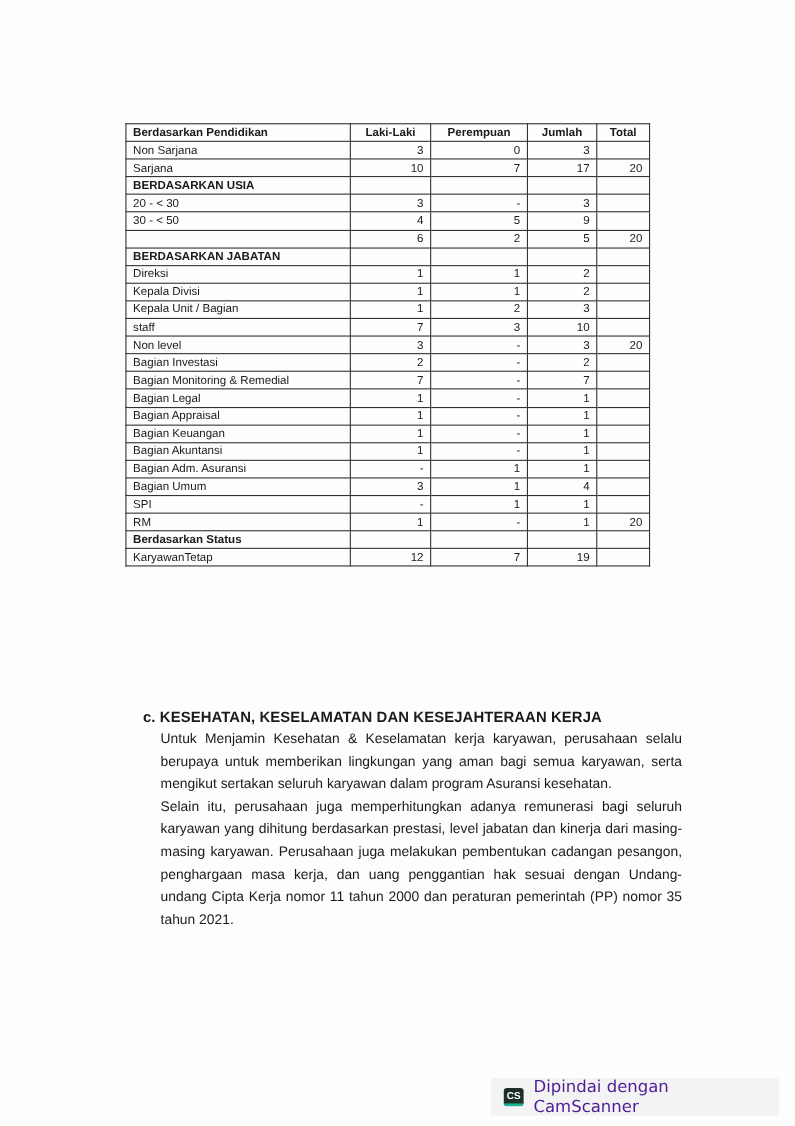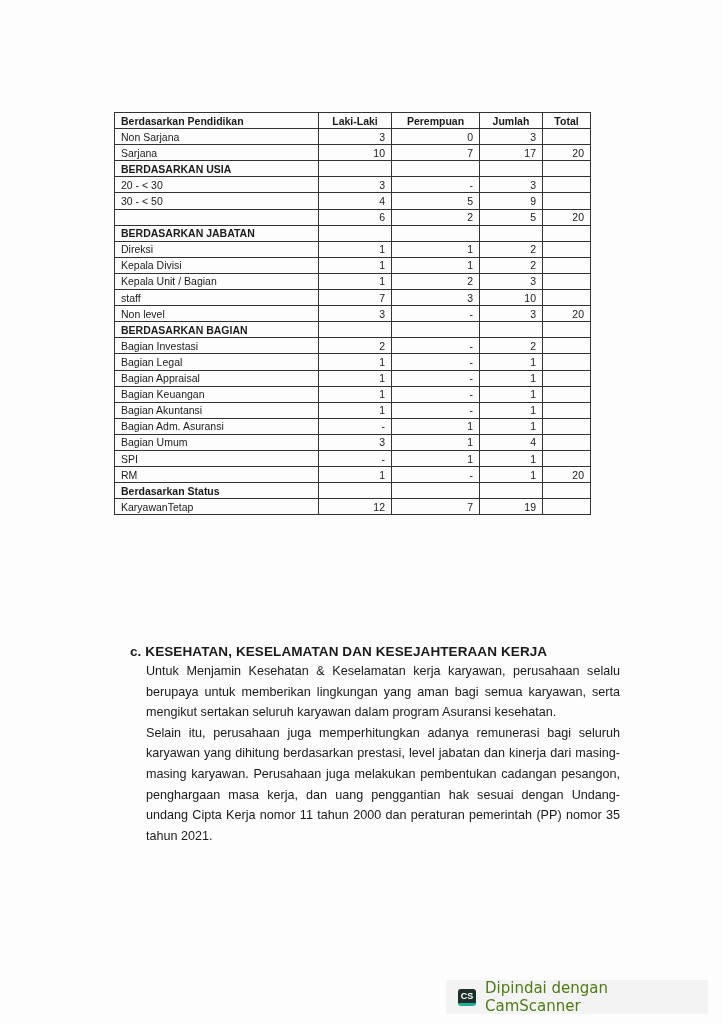--- a/index.html
+++ b/index.html
@@ -22,21 +22,21 @@
 
   .section { position:absolute; left:130px; top:644px; width:490px; }
   .section h2 { margin:0 0 2px 0; font-size:13.5px; font-weight:bold; letter-spacing:0.1px; }
   .section p { margin:0 0 0 16px; font-size:12.6px; line-height:20.6px; text-align:justify; }
 
   .badge { position:absolute; left:446px; top:980px; width:262px; height:34px; background:#f3f3f3;
            display:flex; align-items:center; border-radius:2px; }
   .cs-icon { width:18px; height:17px; background:#1e2f2a; border-radius:3px; margin-left:12px;
              color:#fff; font-size:9px; font-weight:bold; display:flex; align-items:center; justify-content:center;
              border-bottom:3px solid #19b394; box-sizing:border-box; }
-  .badge-text { margin-left:9px; font-size:15px; color:#4d7c0f; font-family:"DejaVu Sans", sans-serif; }
+  .badge-text { margin-left:9px; font-size:15px; color:#4c1d95; font-family:"DejaVu Sans", sans-serif; }
 </style>
 </head>
 <body>
 
 <div class="page">
 
   <table class="emp">
     <tbody id="tbody">
       <tr class="hdr">
         <td class="lbl">Berdasarkan Pendidikan</td>
@@ -122,32 +122,32 @@
           <td class="c3">10</td>
           <td class="c4"></td>
         </tr>
         <tr class="row">
           <td class="lbl">Non level</td>
           <td class="c1">3</td>
           <td class="c2">-</td>
           <td class="c3">3</td>
           <td class="c4">20</td>
         </tr>
-        <tr class="sec">
-          <td class="lbl">BERDASARKAN BAGIAN</td>
-          <td class="c1"></td>
-          <td class="c2"></td>
-          <td class="c3"></td>
-          <td class="c4"></td>
-        </tr>
         <tr class="row">
           <td class="lbl">Bagian Investasi</td>
           <td class="c1">2</td>
           <td class="c2">-</td>
           <td class="c3">2</td>
+          <td class="c4"></td>
+        </tr>
+        <tr class="row">
+          <td class="lbl">Bagian Monitoring &amp; Remedial</td>
+          <td class="c1">7</td>
+          <td class="c2">-</td>
+          <td class="c3">7</td>
           <td class="c4"></td>
         </tr>
         <tr class="row">
           <td class="lbl">Bagian Legal</td>
           <td class="c1">1</td>
           <td class="c2">-</td>
           <td class="c3">1</td>
           <td class="c4"></td>
         </tr>
         <tr class="row">

